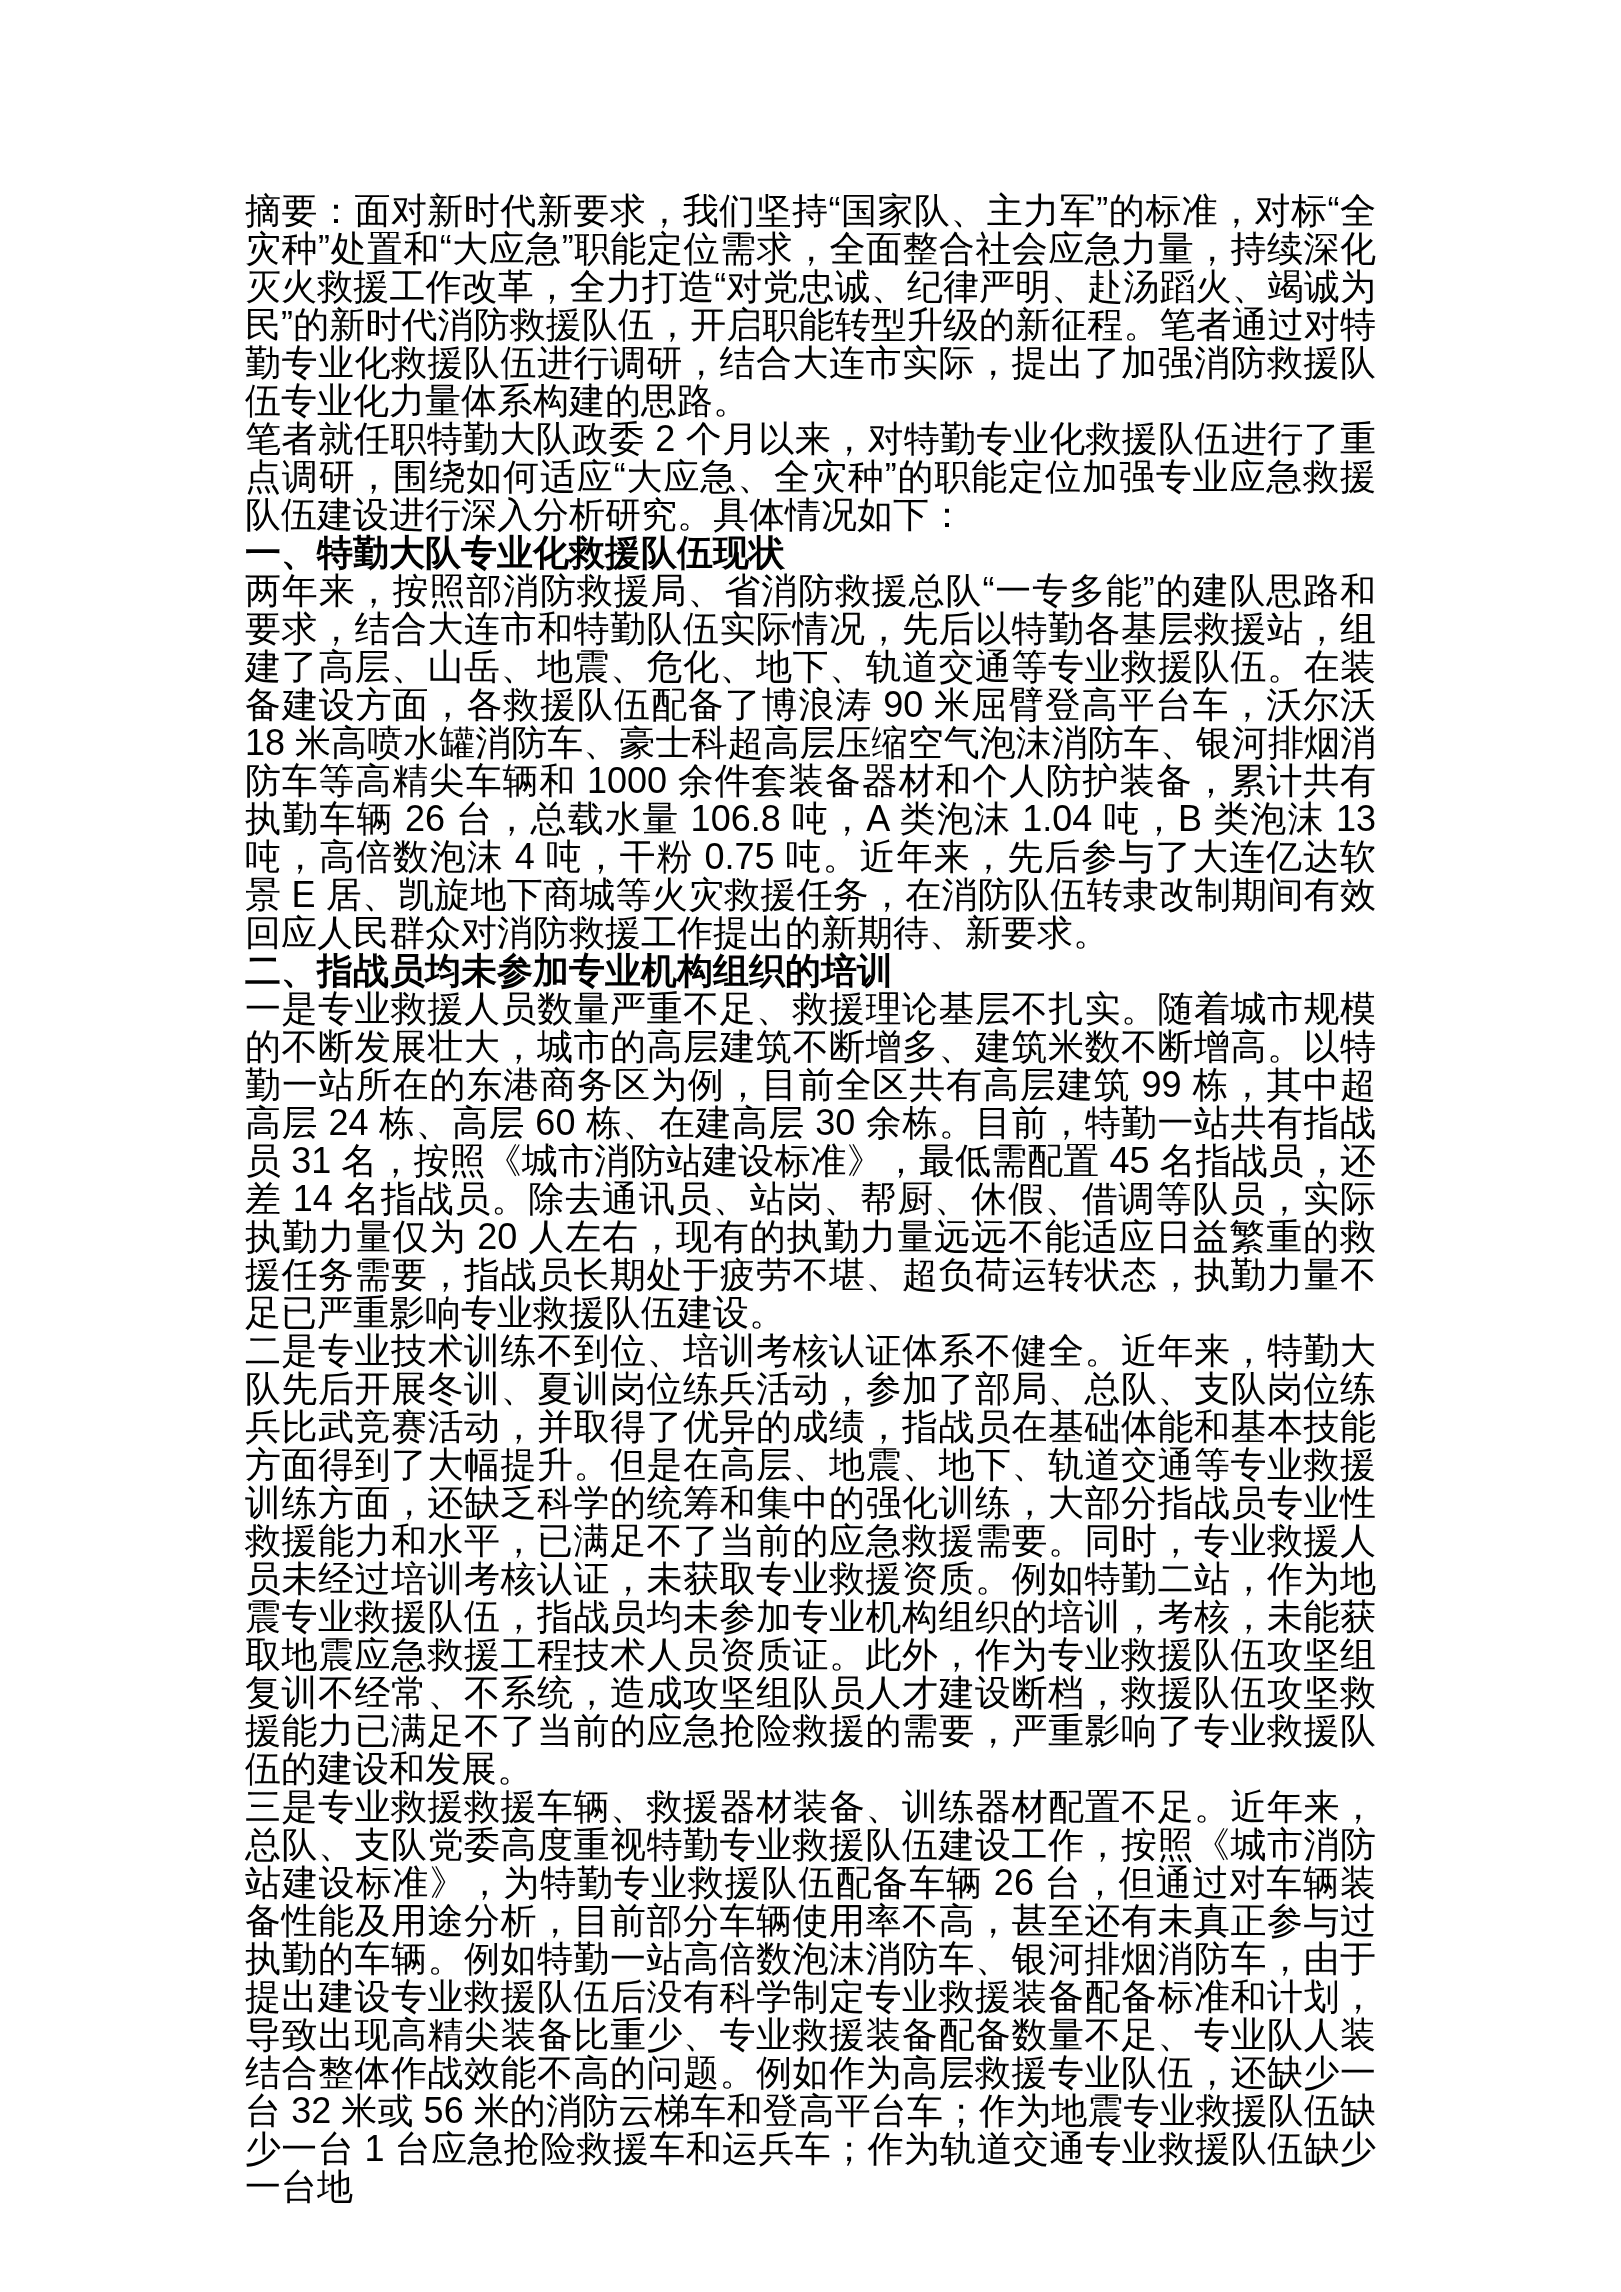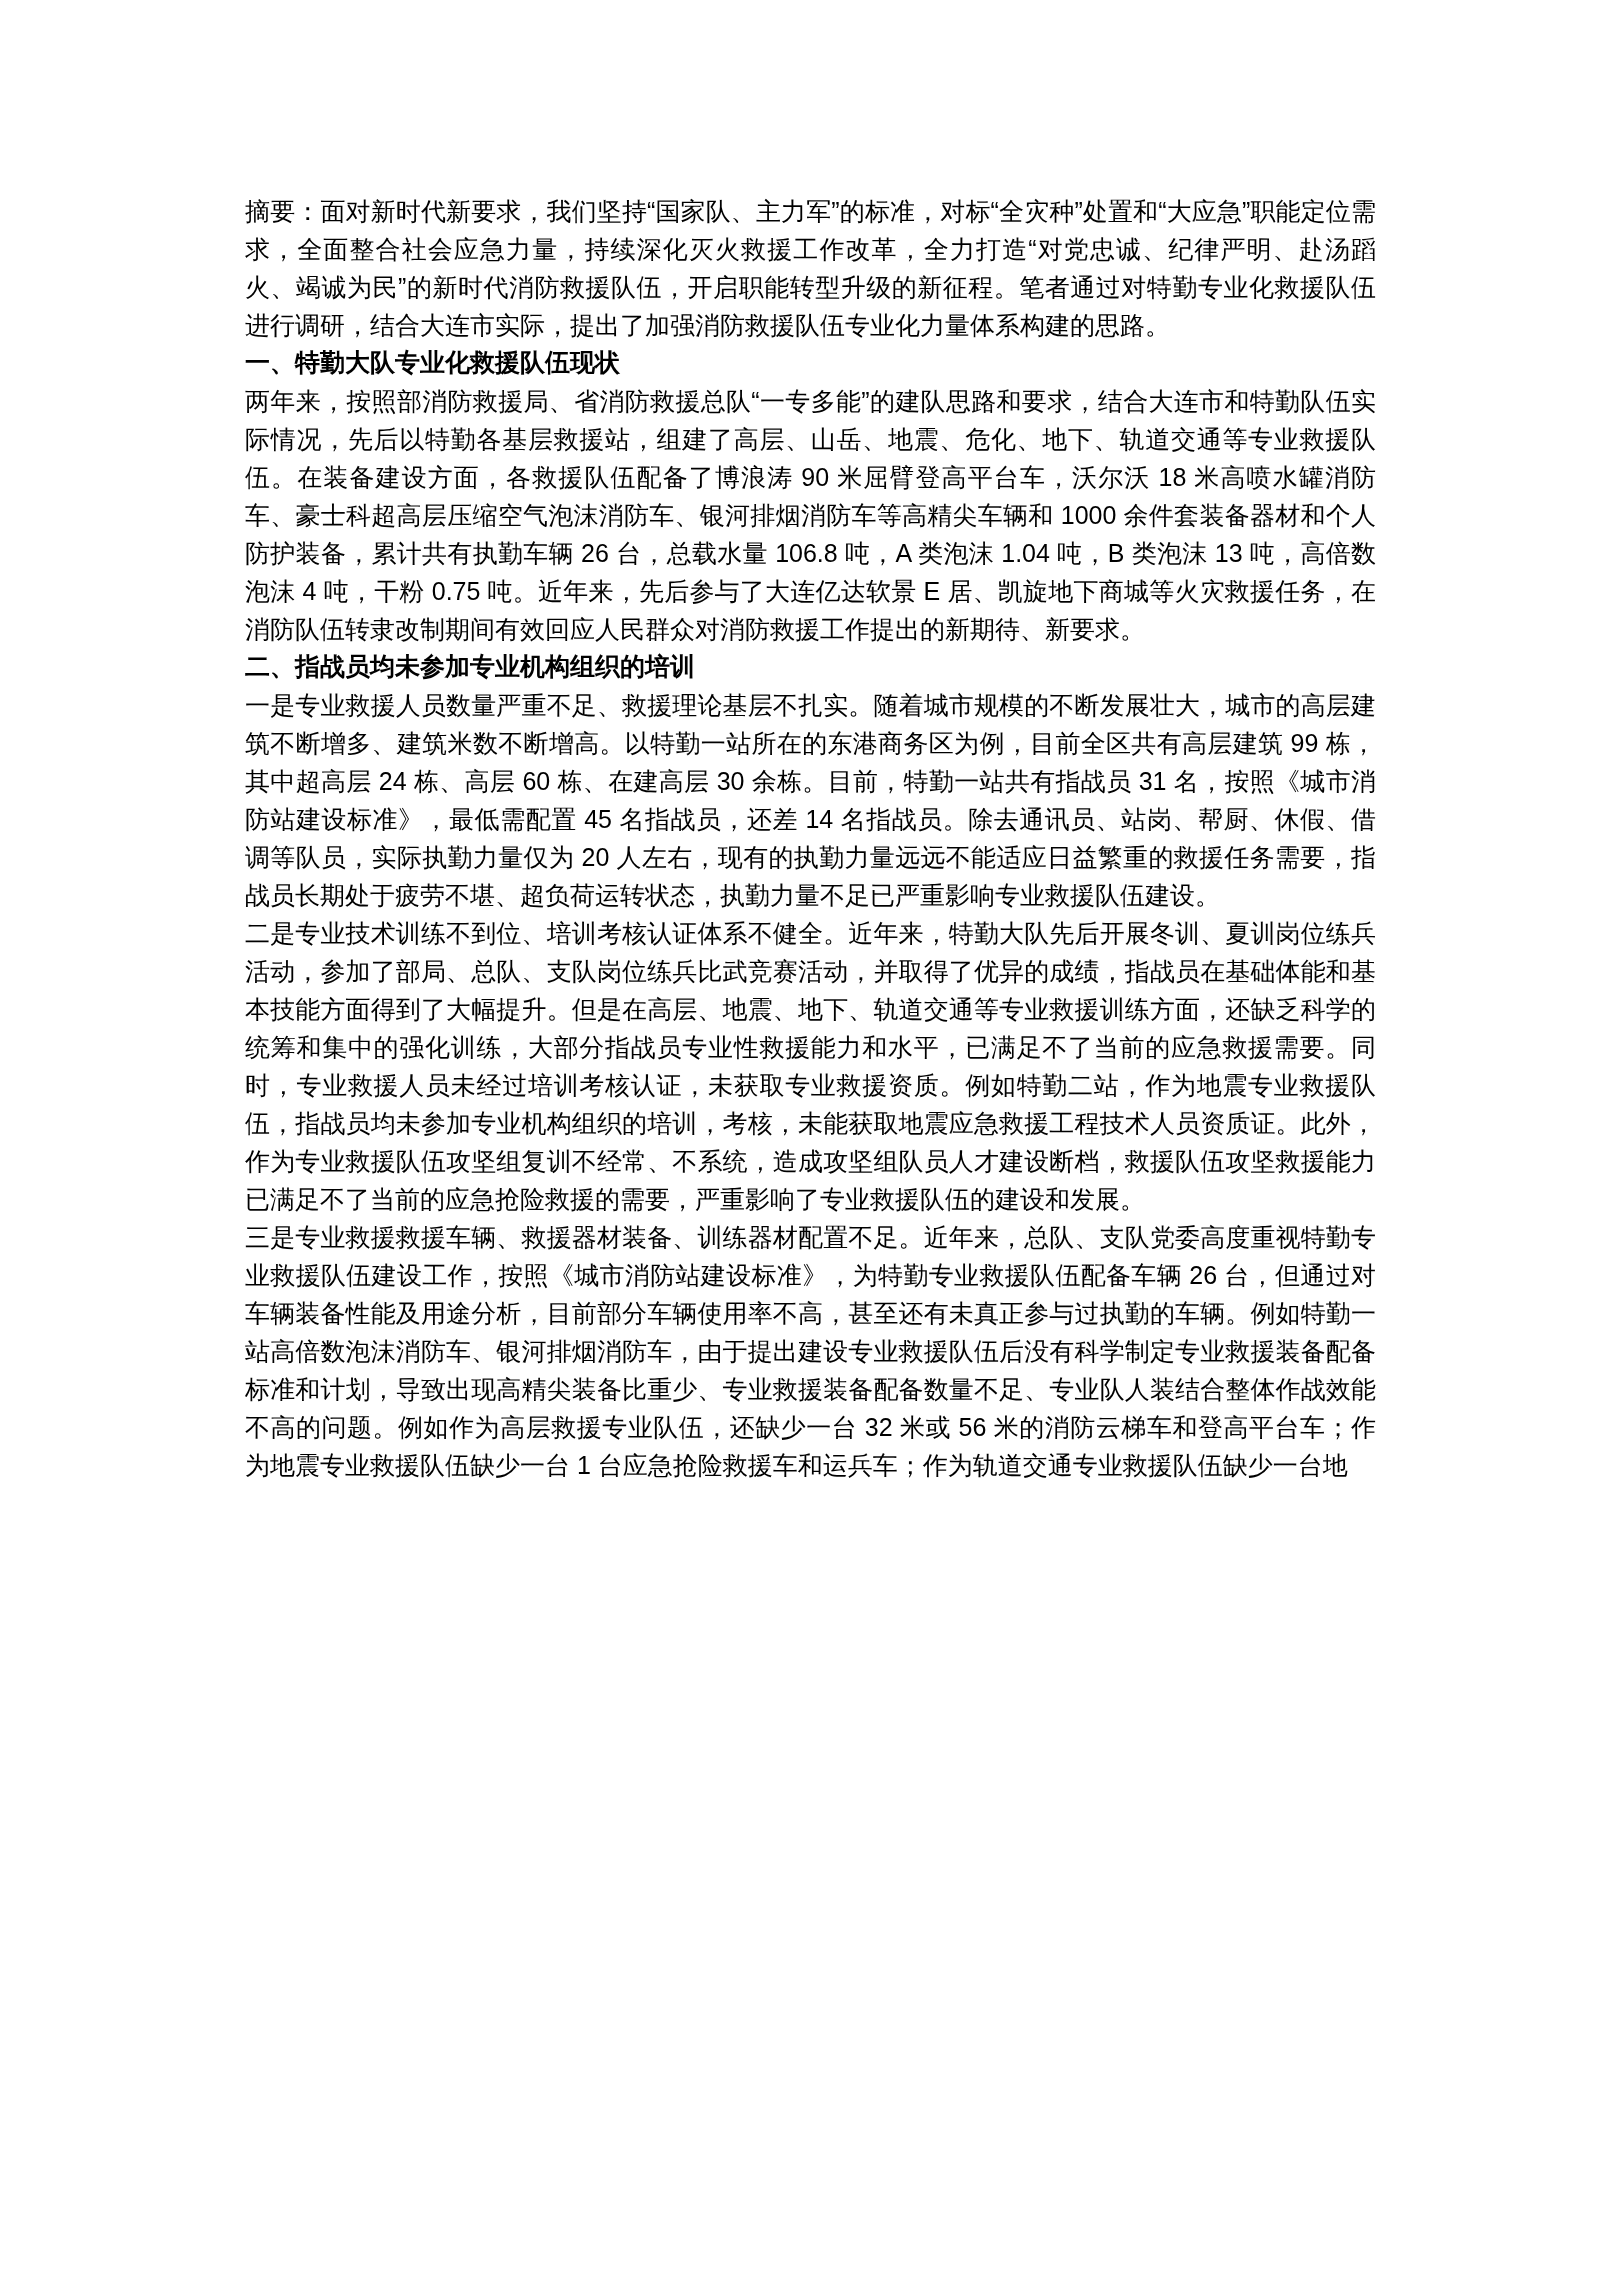--- a/index.html
+++ b/index.html
@@ -11,21 +11,21 @@
     position: relative;
     width: 1621px;
     height: 2293px;
     background: #ffffff;
     box-sizing: border-box;
     padding: 192px 245px 196px 245px;
     overflow: hidden;
   }
   .doc-content {
     font-family: "Liberation Sans", "DejaVu Sans", sans-serif;
-    font-size: 25px;
+    font-size: 36px;
     line-height: 38px;
     color: #000000;
     text-align: justify;
     text-justify: inter-ideograph;
     word-wrap: break-word;
     overflow-wrap: break-word;
   }
   .doc-content p.para {
     margin: 0;
     padding: 0;
@@ -34,20 +34,21 @@
     font-weight: bold;
     font-family: Liberation Serif, serif;
   }
 </style>
 </head>
 <body>
 
 <div class="page" style="background: rgb(255, 255, 255);">
   <div class="doc-content" id="doc-content" style="color: rgb(0, 0, 0);">
       <p class="para body">摘要：面对新时代新要求，我们坚持“国家队、主力军”的标准，对标“全灾种”处置和“大应急”职能定位需求，全面整合社会应急力量，持续深化灭火救援工作改革，全力打造“对党忠诚、纪律严明、赴汤蹈火、竭诚为民”的新时代消防救援队伍，开启职能转型升级的新征程。笔者通过对特勤专业化救援队伍进行调研，结合大连市实际，提出了加强消防救援队伍专业化力量体系构建的思路。</p>
+      <p class="para body">笔者就任职特勤大队政委 2 个月以来，对特勤专业化救援队伍进行了重点调研，围绕如何适应“大应急、全灾种”的职能定位加强专业应急救援队伍建设进行深入分析研究。具体情况如下：</p>
       <p class="para heading">一、特勤大队专业化救援队伍现状</p>
       <p class="para body">两年来，按照部消防救援局、省消防救援总队“一专多能”的建队思路和要求，结合大连市和特勤队伍实际情况，先后以特勤各基层救援站，组建了高层、山岳、地震、危化、地下、轨道交通等专业救援队伍。在装备建设方面，各救援队伍配备了博浪涛 90 米屈臂登高平台车，沃尔沃 18 米高喷水罐消防车、豪士科超高层压缩空气泡沫消防车、银河排烟消防车等高精尖车辆和 1000 余件套装备器材和个人防护装备，累计共有执勤车辆 26 台，总载水量 106.8 吨，A 类泡沫 1.04 吨，B 类泡沫 13 吨，高倍数泡沫 4 吨，干粉 0.75 吨。近年来，先后参与了大连亿达软景 E 居、凯旋地下商城等火灾救援任务，在消防队伍转隶改制期间有效回应人民群众对消防救援工作提出的新期待、新要求。</p>
       <p class="para heading">二、指战员均未参加专业机构组织的培训</p>
       <p class="para body">一是专业救援人员数量严重不足、救援理论基层不扎实。随着城市规模的不断发展壮大，城市的高层建筑不断增多、建筑米数不断增高。以特勤一站所在的东港商务区为例，目前全区共有高层建筑 99 栋，其中超高层 24 栋、高层 60 栋、在建高层 30 余栋。目前，特勤一站共有指战员 31 名，按照《城市消防站建设标准》，最低需配置 45 名指战员，还差 14 名指战员。除去通讯员、站岗、帮厨、休假、借调等队员，实际执勤力量仅为 20 人左右，现有的执勤力量远远不能适应日益繁重的救援任务需要，指战员长期处于疲劳不堪、超负荷运转状态，执勤力量不足已严重影响专业救援队伍建设。</p>
       <p class="para body">二是专业技术训练不到位、培训考核认证体系不健全。近年来，特勤大队先后开展冬训、夏训岗位练兵活动，参加了部局、总队、支队岗位练兵比武竞赛活动，并取得了优异的成绩，指战员在基础体能和基本技能方面得到了大幅提升。但是在高层、地震、地下、轨道交通等专业救援训练方面，还缺乏科学的统筹和集中的强化训练，大部分指战员专业性救援能力和水平，已满足不了当前的应急救援需要。同时，专业救援人员未经过培训考核认证，未获取专业救援资质。例如特勤二站，作为地震专业救援队伍，指战员均未参加专业机构组织的培训，考核，未能获取地震应急救援工程技术人员资质证。此外，作为专业救援队伍攻坚组复训不经常、不系统，造成攻坚组队员人才建设断档，救援队伍攻坚救援能力已满足不了当前的应急抢险救援的需要，严重影响了专业救援队伍的建设和发展。</p>
       <p class="para body">三是专业救援救援车辆、救援器材装备、训练器材配置不足。近年来，总队、支队党委高度重视特勤专业救援队伍建设工作，按照《城市消防站建设标准》，为特勤专业救援队伍配备车辆 26 台，但通过对车辆装备性能及用途分析，目前部分车辆使用率不高，甚至还有未真正参与过执勤的车辆。例如特勤一站高倍数泡沫消防车、银河排烟消防车，由于提出建设专业救援队伍后没有科学制定专业救援装备配备标准和计划，导致出现高精尖装备比重少、专业救援装备配备数量不足、专业队人装结合整体作战效能不高的问题。例如作为高层救援专业队伍，还缺少一台 32 米或 56 米的消防云梯车和登高平台车；作为地震专业救援队伍缺少一台 1 台应急抢险救援车和运兵车；作为轨道交通专业救援队伍缺少一台地</p>
     </div>
 </div>
 
 

